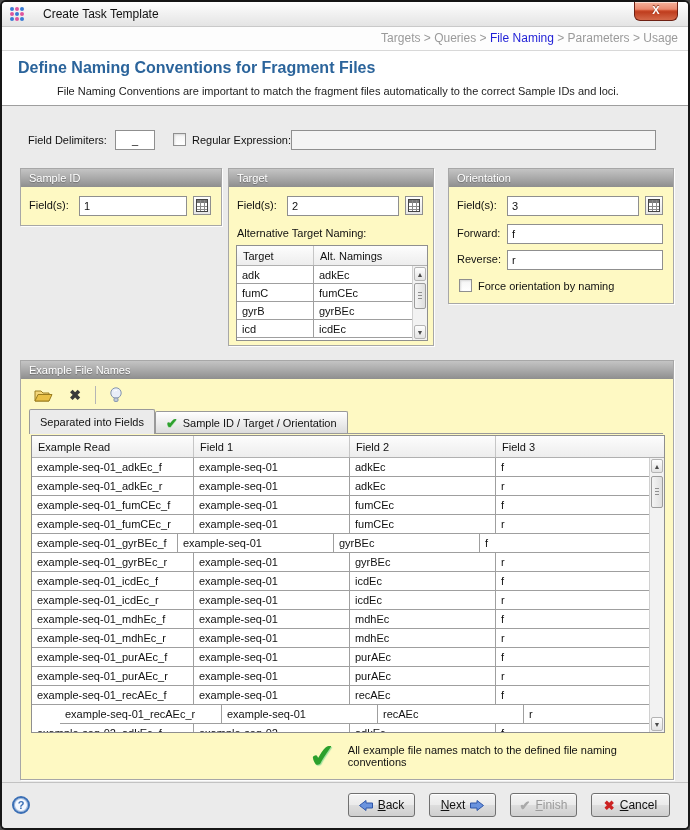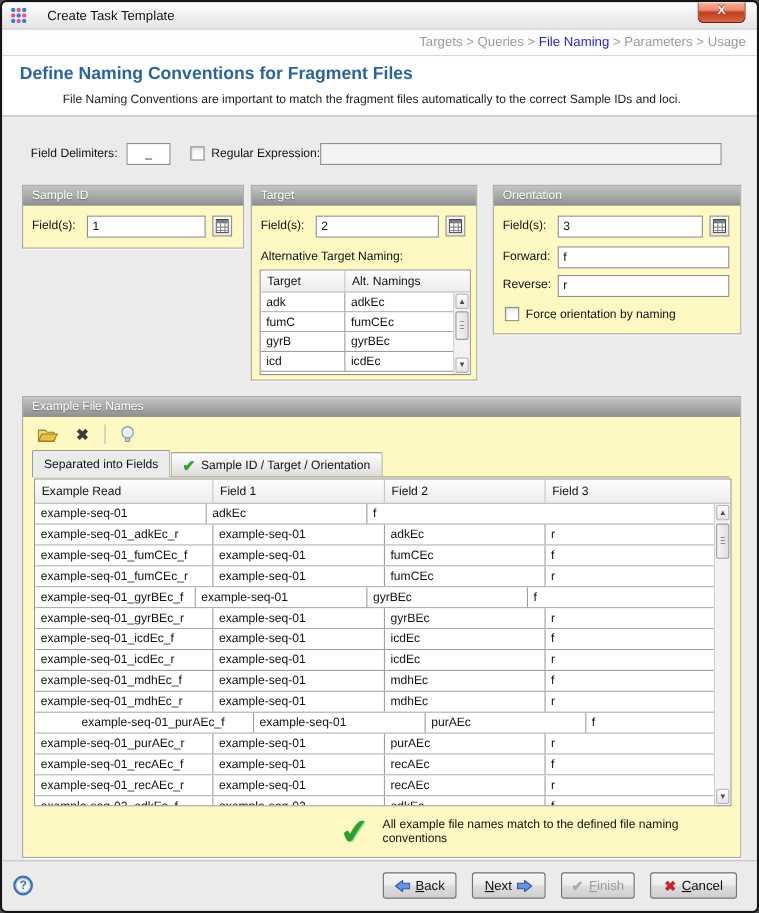--- a/index.html
+++ b/index.html
@@ -263,20 +263,21 @@
 
           <div class="tablewrap" style="position:absolute;left:10px;top:56px;width:634px;height:298px;">
             <div class="thead" style="height:22px;">
               <div class="thcell" style="width:162px;">Example Read</div>
               <div class="thcell" style="width:156px;">Field 1</div>
               <div class="thcell" style="width:146px;">Field 2</div>
               <div class="thcell" style="flex:1;border-right:none;">Field 3</div>
             </div>
             <div class="tbody" style="height:276px;margin-right:15px;">
                 <div class="trow" style="height: 19px;">
+                  <div class="tcell" style="width: 162px;">example-seq-01_adkEc_f</div>
                   <div class="tcell" style="width: 156px;">example-seq-01</div>
                   <div class="tcell" style="width: 146px;">adkEc</div>
                   <div class="tcell" style="flex: 1 1 0%; border-right: none;">f</div>
                 </div>
                 <div class="trow" style="height: 19px;">
                   <div class="tcell" style="width: 162px;">example-seq-01_adkEc_r</div>
                   <div class="tcell" style="width: 156px;">example-seq-01</div>
                   <div class="tcell" style="width: 146px;">adkEc</div>
                   <div class="tcell" style="flex: 1 1 0%; border-right: none;">r</div>
                 </div>
@@ -321,39 +322,39 @@
                   <div class="tcell" style="width: 156px;">example-seq-01</div>
                   <div class="tcell" style="width: 146px;">mdhEc</div>
                   <div class="tcell" style="flex: 1 1 0%; border-right: none;">f</div>
                 </div>
                 <div class="trow" style="height: 19px; text-align: right;">
                   <div class="tcell" style="width: 162px;">example-seq-01_mdhEc_r</div>
                   <div class="tcell" style="width: 156px;">example-seq-01</div>
                   <div class="tcell" style="width: 146px;">mdhEc</div>
                   <div class="tcell" style="flex: 1 1 0%; border-right: none;">r</div>
                 </div>
-                <div class="trow" style="height: 19px; padding-left: 37px;">
+                <div class="trow" style="height: 19px;">
                   <div class="tcell" style="width: 162px;">example-seq-01_purAEc_f</div>
                   <div class="tcell" style="width: 156px;">example-seq-01</div>
                   <div class="tcell" style="width: 146px;">purAEc</div>
                   <div class="tcell" style="flex: 1 1 0%; border-right: none;">f</div>
                 </div>
                 <div class="trow" style="height: 19px;">
                   <div class="tcell" style="width: 162px;">example-seq-01_purAEc_r</div>
                   <div class="tcell" style="width: 156px;">example-seq-01</div>
                   <div class="tcell" style="width: 146px;">purAEc</div>
                   <div class="tcell" style="flex: 1 1 0%; border-right: none;">r</div>
                 </div>
                 <div class="trow" style="height: 19px;">
                   <div class="tcell" style="width: 162px;">example-seq-01_recAEc_f</div>
                   <div class="tcell" style="width: 156px;">example-seq-01</div>
                   <div class="tcell" style="width: 146px;">recAEc</div>
                   <div class="tcell" style="flex: 1 1 0%; border-right: none;">f</div>
                 </div>
-                <div class="trow" style="height: 19px;">
+                <div class="trow" style="height: 19px; margin-left: 28px;">
                   <div class="tcell" style="width: 162px;">example-seq-01_recAEc_r</div>
                   <div class="tcell" style="width: 156px;">example-seq-01</div>
                   <div class="tcell" style="width: 146px;">recAEc</div>
                   <div class="tcell" style="flex: 1 1 0%; border-right: none;">r</div>
                 </div>
                 <div class="trow" style="height: 19px;">
                   <div class="tcell" style="width: 162px;">example-seq-02_adkEc_f</div>
                   <div class="tcell" style="width: 156px;">example-seq-02</div>
                   <div class="tcell" style="width: 146px;">adkEc</div>
                   <div class="tcell" style="flex: 1 1 0%; border-right: none;">f</div>

